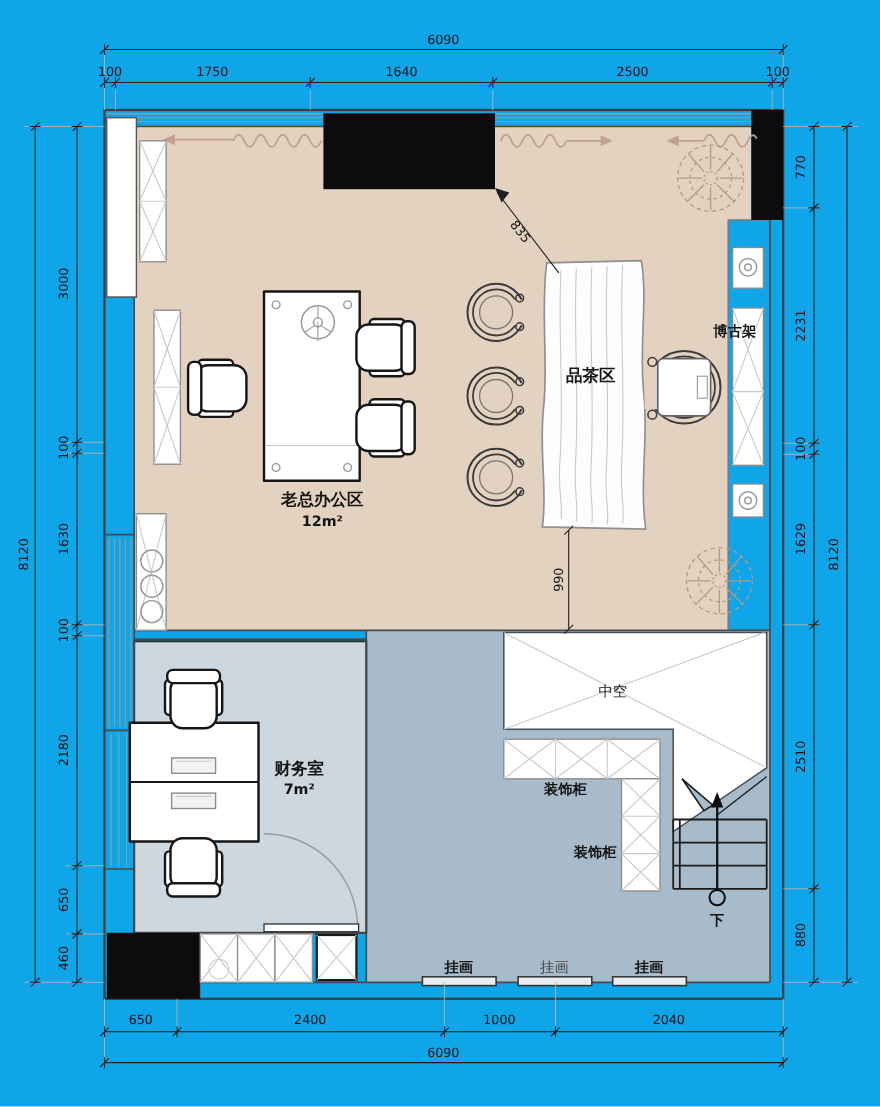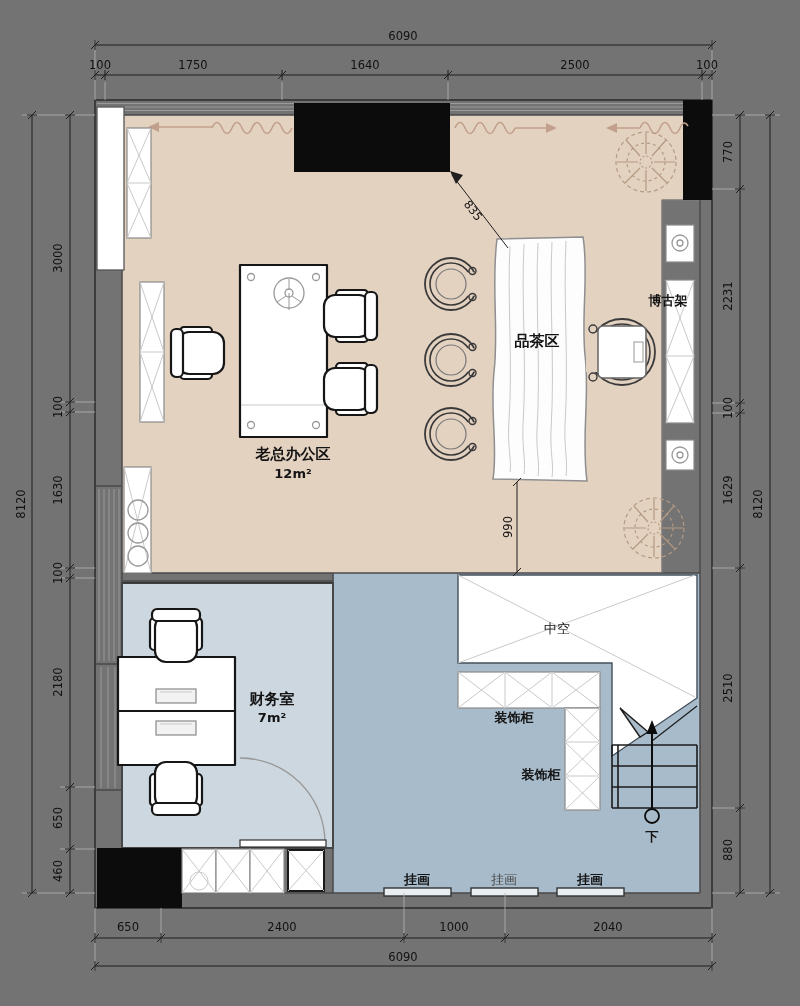--- a/index.html
+++ b/index.html
@@ -1,16 +1,16 @@
 <!DOCTYPE html>
 <html><head>
 <meta charset="utf-8">
 <style>
   html,body{margin:0;padding:0;background:#ffffff;}
-  #canvas{position:relative;width:800px;height:1006px;background:#737373;overflow:hidden;}
+  #canvas{position:relative;width:800px;height:1006px;background:#0ea5e9;overflow:hidden;}
   svg{display:block;}
   text{font-family:"DejaVu Sans","Liberation Sans",sans-serif;}
   .dtx{font-size:11.5px;fill:#111;}
   .lbl{font-size:15px;font-weight:700;fill:#141414;}
   .lbl-s{font-size:13px;font-weight:700;fill:#141414;}
   .lbl-m{font-size:13px;font-weight:400;fill:#4a4a4a;}
   .dim{stroke:#1f1f1f;stroke-width:1;fill:none;}
   .ext{stroke:#b5b5b5;stroke-width:.8;fill:none;}
   .w2{stroke:#3c3c3c;stroke-width:2;fill:none;}
   .w15{stroke:#4a4a4a;stroke-width:1.5;fill:none;}

